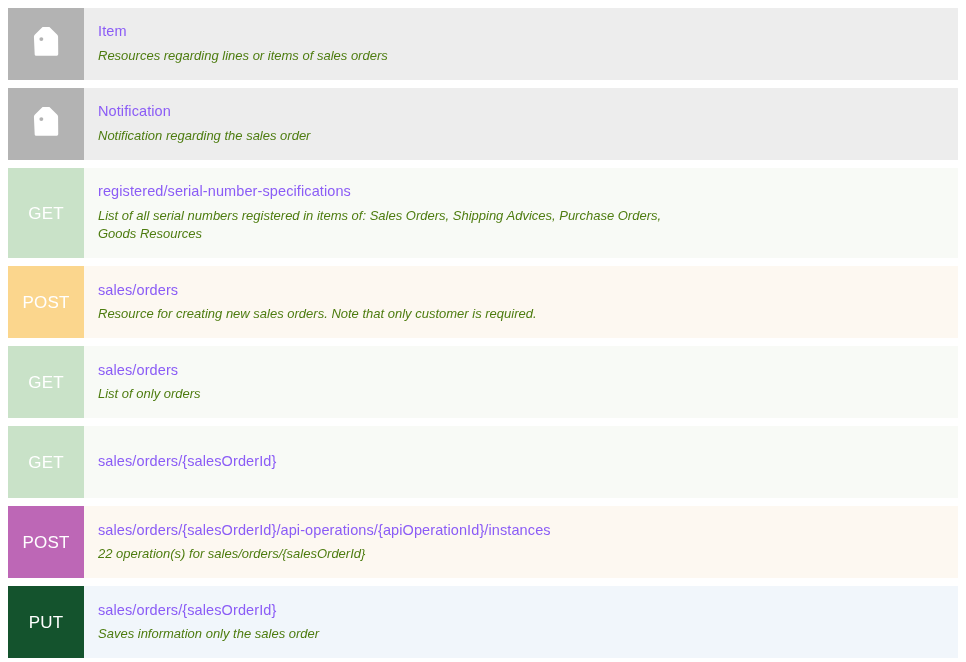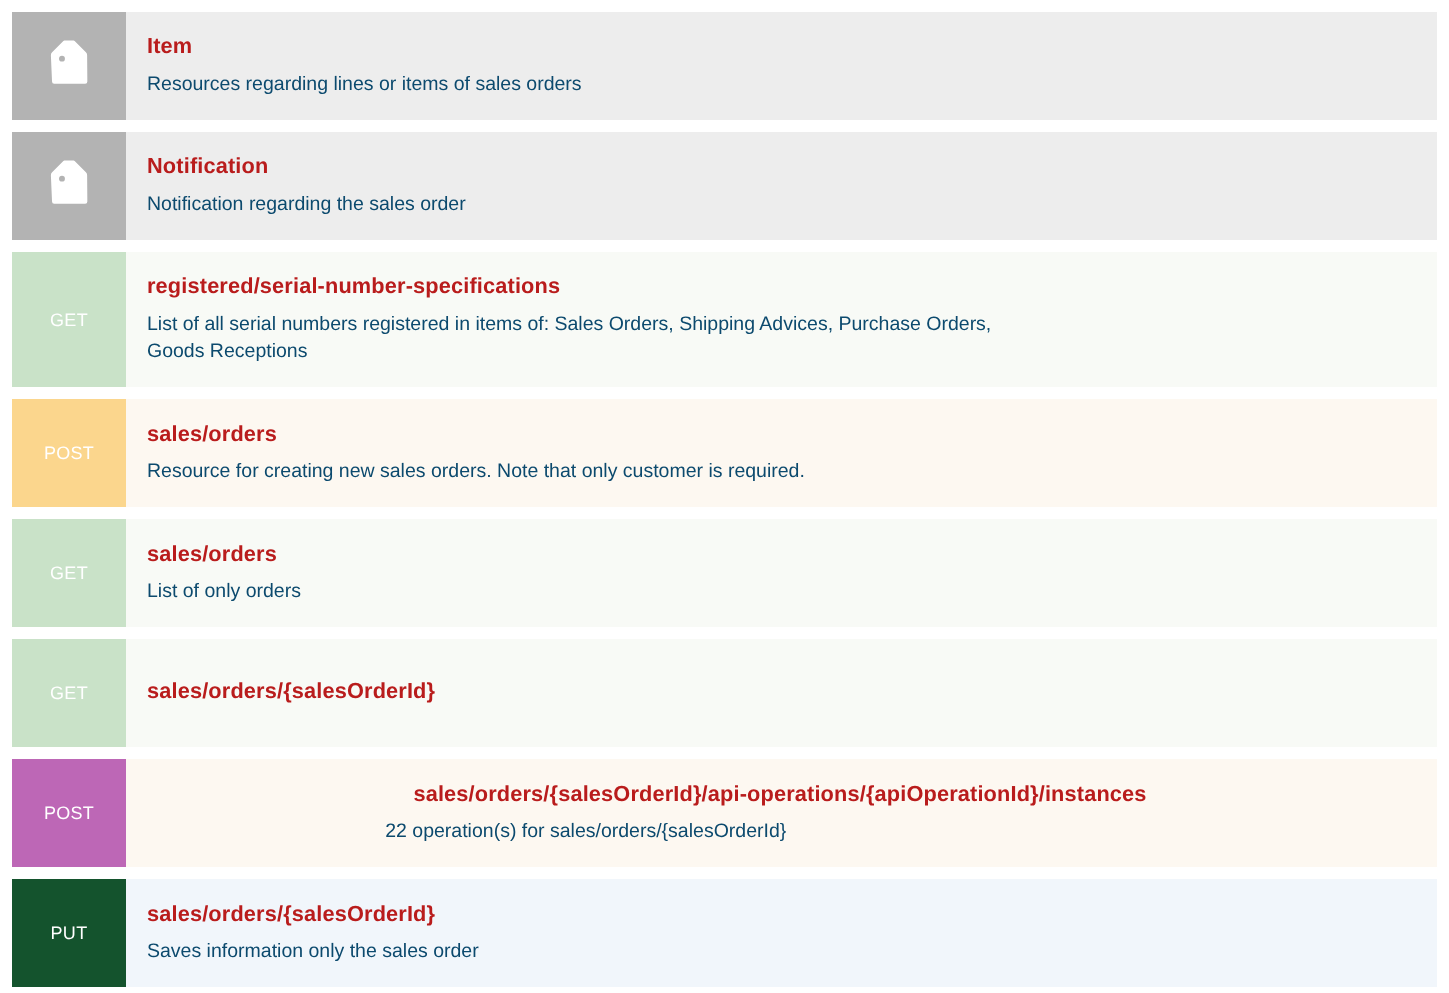--- a/index.html
+++ b/index.html
@@ -33,46 +33,47 @@
     width: 76px;
     min-width: 76px;
     display: flex;
     align-items: center;
     justify-content: center;
     box-sizing: border-box;
   }
 
   .op-badge-label {
     color: #ffffff;
-    font-size: 12px;
+    font-size: 17px;
     line-height: 1;
     letter-spacing: 0.2px;
     font-weight: 400;
   }
 
   .op-body {
     flex: 1 1 auto;
     padding: 14px 16px 14px 14px;
     box-sizing: border-box;
     display: flex;
     flex-direction: column;
     justify-content: center;
   }
 
   .op-title {
     font-size: 14.5px;
-    font-weight: 700;
-    color: #b91c1c;
+    font-weight: 400;
+    color: #8b5cf6;
     line-height: 1.35;
     letter-spacing: 0.1px;
   }
 
   .op-desc {
     font-size: 13px;
-    color: #0c4a6e;
+    font-style: italic;
+    color: #4d7c0f;
     line-height: 1.45;
     margin-top: 5px;
     max-width: 585px;
   }
 
   
   .op-row.kind-tag .op-badge { background: #b3b3b3; }
   .op-row.kind-tag .op-body  { background: #ededed; }
   .op-row.kind-tag { min-height: 72px; }
 
@@ -83,21 +84,21 @@
   }
 
   
   .op-row.kind-get .op-badge  { background: #c9e2c8; }
   .op-row.kind-get .op-body   { background: #f8faf6; }
 
   .op-row.kind-post .op-badge { background: #fbd68d; }
   .op-row.kind-post .op-body  { background: #fdf8f1; }
 
   .op-row.kind-post-op .op-badge { background: #bd67b6; }
-  .op-row.kind-post-op .op-body  { background: #fdf8f1; text-align: center; }
+  .op-row.kind-post-op .op-body  { background: #fdf8f1; }
 
   .op-row.kind-put .op-badge  { background: #14532d; }
   .op-row.kind-put .op-body   { background: #f1f6fb; }
 
   .op-row.h-tall   { min-height: 80px; }
   .op-row.h-normal { min-height: 72px; }
 </style>
 </head>
 <body>
 
@@ -129,21 +130,21 @@
         <div class="op-title">Notification</div>
         <div class="op-desc">Notification regarding the sales order</div>
       </div>
     </div>
     <div class="op-row kind-get h-tall">
       <div class="op-badge">
         <span class="op-badge-label">GET</span>
       </div>
       <div class="op-body">
         <div class="op-title">registered/serial-number-specifications</div>
-        <div class="op-desc">List of all serial numbers registered in items of: Sales Orders, Shipping Advices, Purchase Orders, Goods Receptions</div>
+        <div class="op-desc">List of all serial numbers registered in items of: Sales Orders, Shipping Advices, Purchase Orders, Goods Resources</div>
       </div>
     </div>
     <div class="op-row kind-post h-normal">
       <div class="op-badge">
         <span class="op-badge-label">POST</span>
       </div>
       <div class="op-body">
         <div class="op-title">sales/orders</div>
         <div class="op-desc">Resource for creating new sales orders. Note that only customer is required.</div>
       </div>

